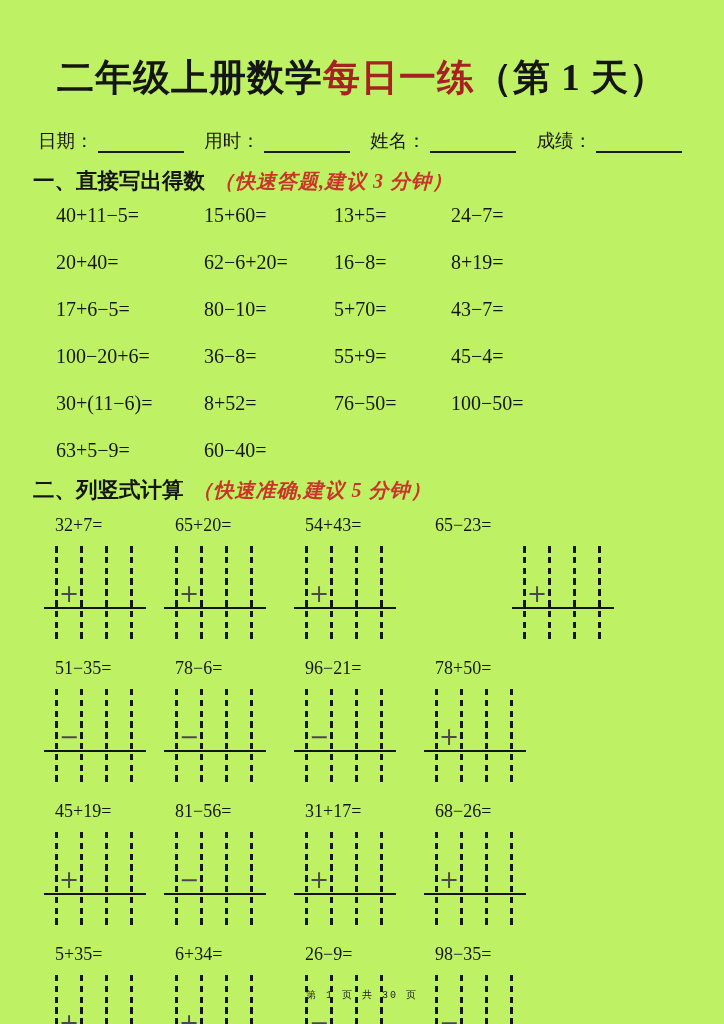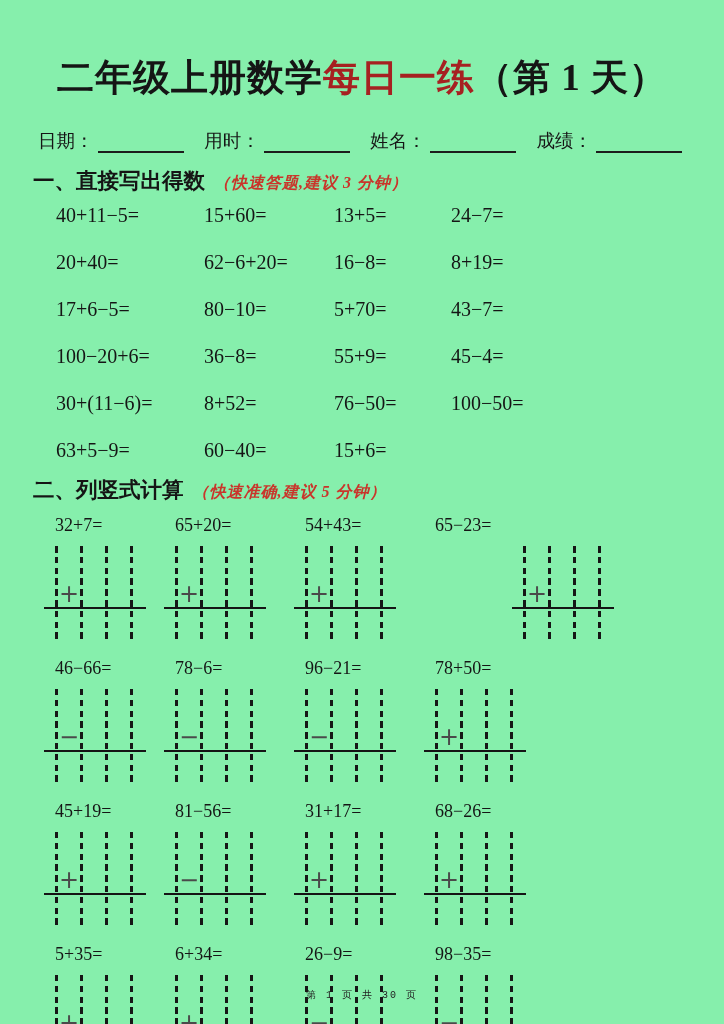--- a/index.html
+++ b/index.html
@@ -6,21 +6,21 @@
     --ink:#151515;
     --darkred:#a62121;
     --hintred:#c9352b;
   }
   html,body{margin:0;padding:0;}
   body{background:#ffffff;}
   .page{
     position:relative;
     width:724px;height:1024px;
     margin:0 auto;
-    background:#86efac;
+    background:#bef264;
     overflow:hidden;
     font-family:"Liberation Serif","DejaVu Serif",serif;
     color:var(--ink);
   }
   
   .title{
     text-align:center;
     font-weight:700;
     font-size:37px;
     letter-spacing:1px;
@@ -40,21 +40,21 @@
   .meta-blank{
     display:inline-block;
     width:86px;height:1.05em;
     border-bottom:2px solid #1c1c1c;
     margin-left:4px;
   }
   
   .sec-head{margin:15px 0 2px 33px;white-space:nowrap;line-height:26px;}
   .sec-title{font-size:21.5px;font-weight:700;}
   .sec-hint{
-    font-size:16px;
+    font-size:20px;
     color:var(--hintred);
     margin-left:5px;
     font-style:italic;
     font-weight:600;
     letter-spacing:1px;
   }
   
   .oral-grid{
     display:grid;
     grid-template-columns:148px 130px 117px 1fr;
@@ -158,21 +158,20 @@
       <div class="oral-cell">100−20+6=</div>
       <div class="oral-cell">36−8=</div>
       <div class="oral-cell">55+9=</div>
       <div class="oral-cell">45−4=</div>
       <div class="oral-cell">30+(11−6)=</div>
       <div class="oral-cell">8+52=</div>
       <div class="oral-cell">76−50=</div>
       <div class="oral-cell">100−50=</div>
       <div class="oral-cell">63+5−9=</div>
       <div class="oral-cell">60−40=</div>
-      <div class="oral-cell">15+6=</div>
     </div>
 
   <div class="sec-head">
     <span class="sec-title">二、列竖式计算</span>
     <span class="sec-hint">（快速准确,建议 5 分钟）</span>
   </div>
 
   <div class="v-area">
       <div class="v-block vrow-0">
         <div class="v-labels">
@@ -219,21 +218,21 @@
               <div class="vline" style="left: 50px;"></div>
               <div class="vline" style="left: 75px;"></div>
               <div class="hline"></div>
               <div class="vsign">+</div>
             </div>
           </div>
         </div>
       </div>
       <div class="v-block vrow-1">
         <div class="v-labels">
-          <div class="v-label">46−66=</div>
+          <div class="v-label">51−35=</div>
           <div class="v-label">78−6=</div>
           <div class="v-label">96−21=</div>
           <div class="v-label">78+50=</div>
         </div>
         <div class="v-grids">
           <div class="v-cell">
             <div class="vgrid">
               <div class="vline" style="left: 0px;"></div>
               <div class="vline" style="left: 25px;"></div>
               <div class="vline" style="left: 50px;"></div>

